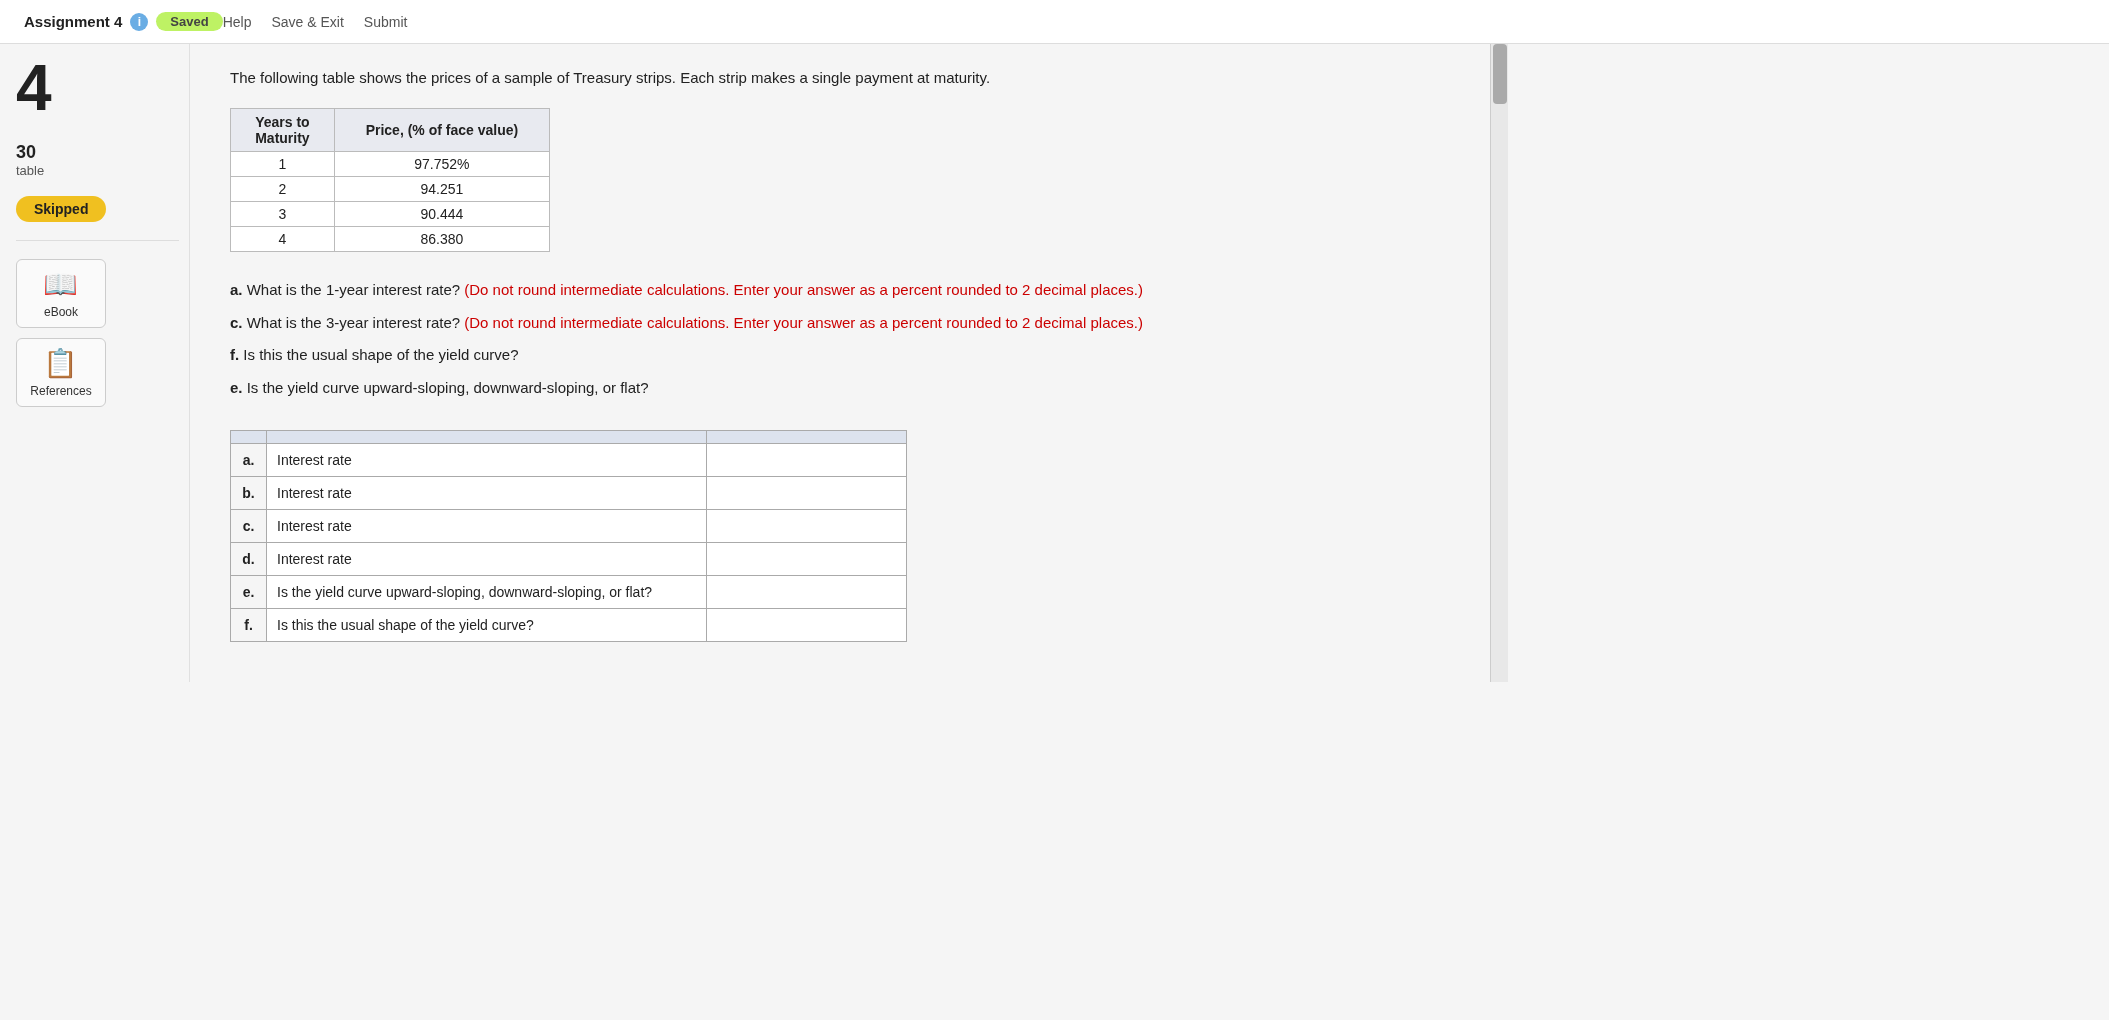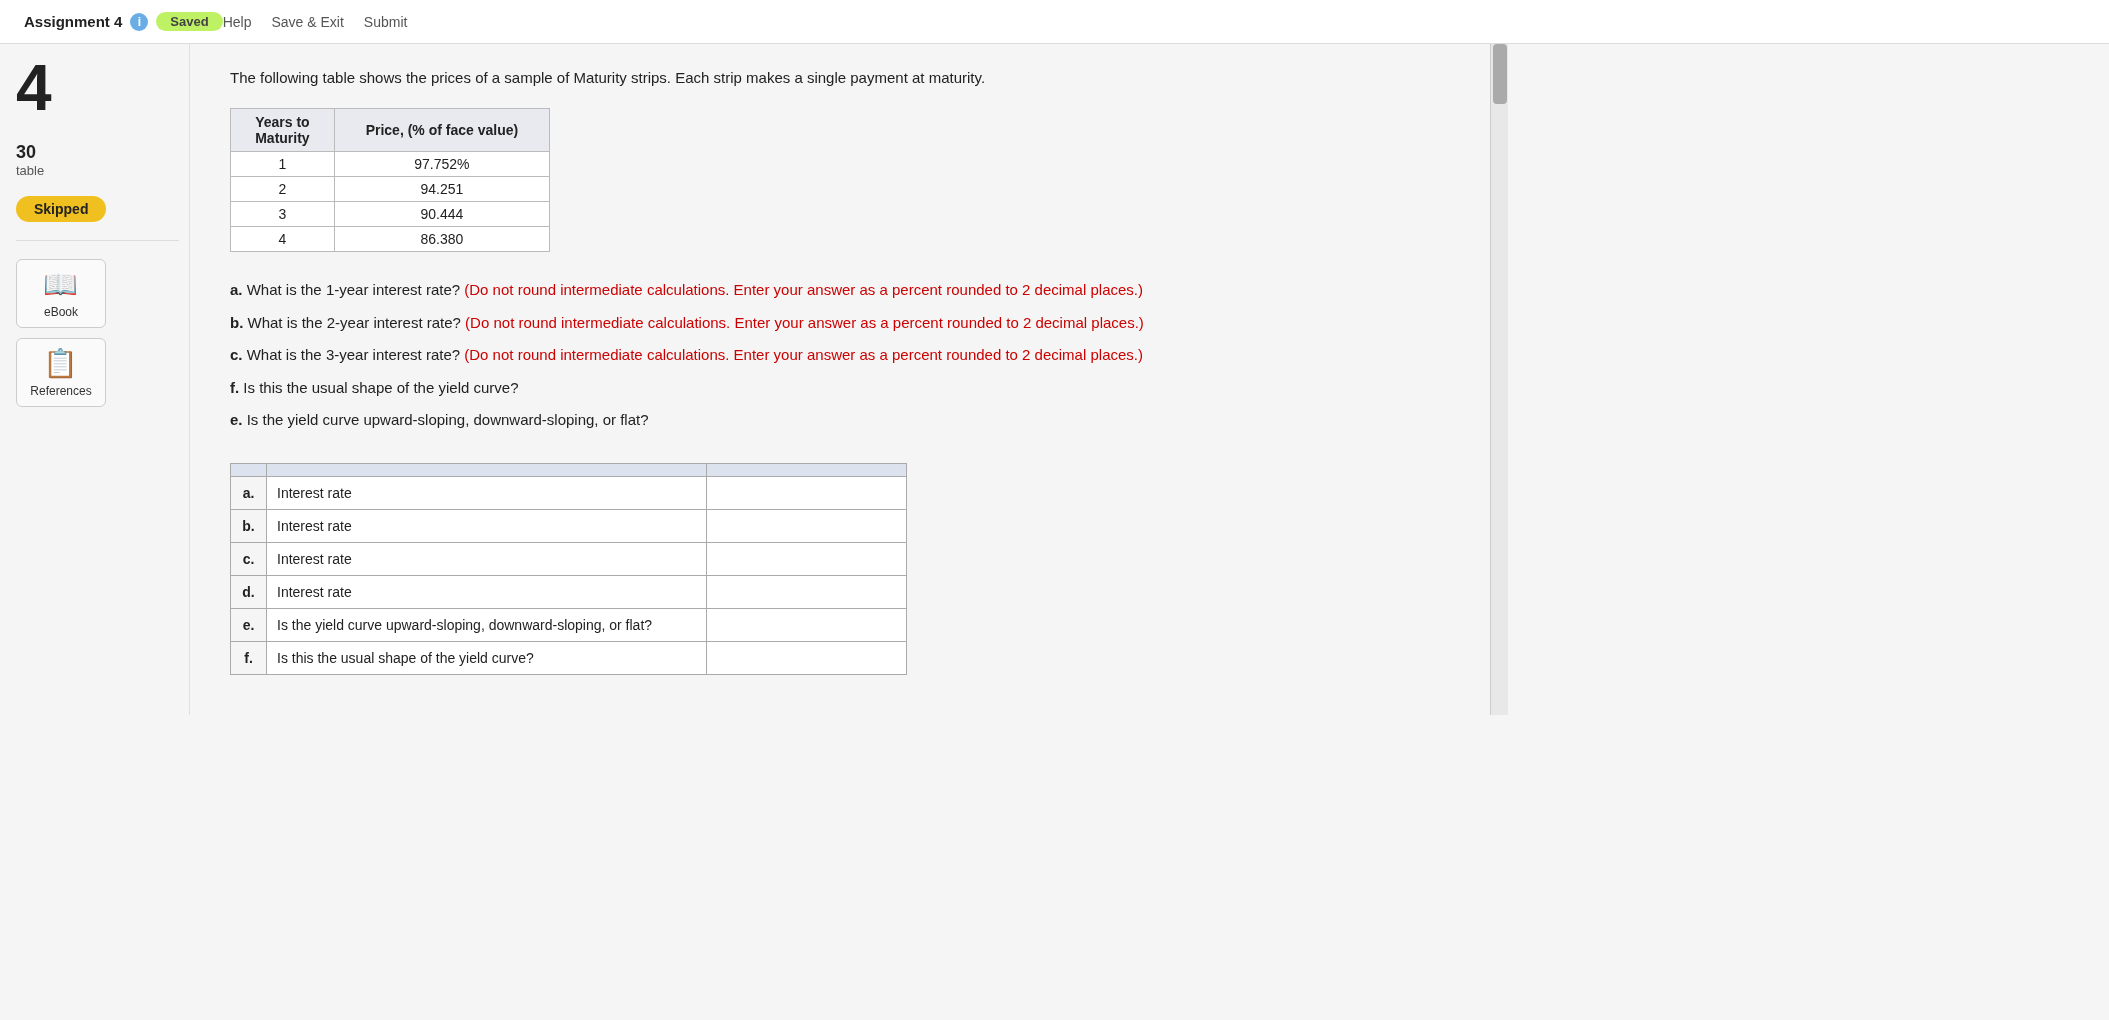--- a/index.html
+++ b/index.html
@@ -250,21 +250,21 @@
       <span class="sidebar-tool-icon">📖</span>
       <span class="sidebar-tool-label">eBook</span>
     </div>
     <div class="sidebar-tool">
       <span class="sidebar-tool-icon">📋</span>
       <span class="sidebar-tool-label">References</span>
     </div>
   </div>
 
   <div class="main-content">
-    <p class="question-intro">The following table shows the prices of a sample of Maturity strips. Each strip makes a single payment at maturity.</p>
+    <p class="question-intro">The following table shows the prices of a sample of Treasury strips. Each strip makes a single payment at maturity.</p>
 
     <table class="treasury-table">
       <thead>
         <tr>
           <th>Years to<br>Maturity</th>
           <th>Price, (% of face value)</th>
         </tr>
       </thead>
       <tbody id="treasury-tbody">
       <tr>
@@ -283,25 +283,20 @@
     <td>4</td>
     <td>86.380</td>
   </tr>
         </tbody>
     </table>
 
     <div class="questions-section">
       <p>
         <span class="bold-label">a.</span>
         What is the 1-year interest rate?
-        <span class="red-instruction">(Do not round intermediate calculations. Enter your answer as a percent rounded to 2 decimal places.)</span>
-      </p>
-      <p>
-        <span class="bold-label">b.</span>
-        What is the 2-year interest rate?
         <span class="red-instruction">(Do not round intermediate calculations. Enter your answer as a percent rounded to 2 decimal places.)</span>
       </p>
       <p>
         <span class="bold-label">c.</span>
         What is the 3-year interest rate?
         <span class="red-instruction">(Do not round intermediate calculations. Enter your answer as a percent rounded to 2 decimal places.)</span>
       </p>
       <p>
         <span class="bold-label">f.</span>
         Is this the usual shape of the yield curve?

